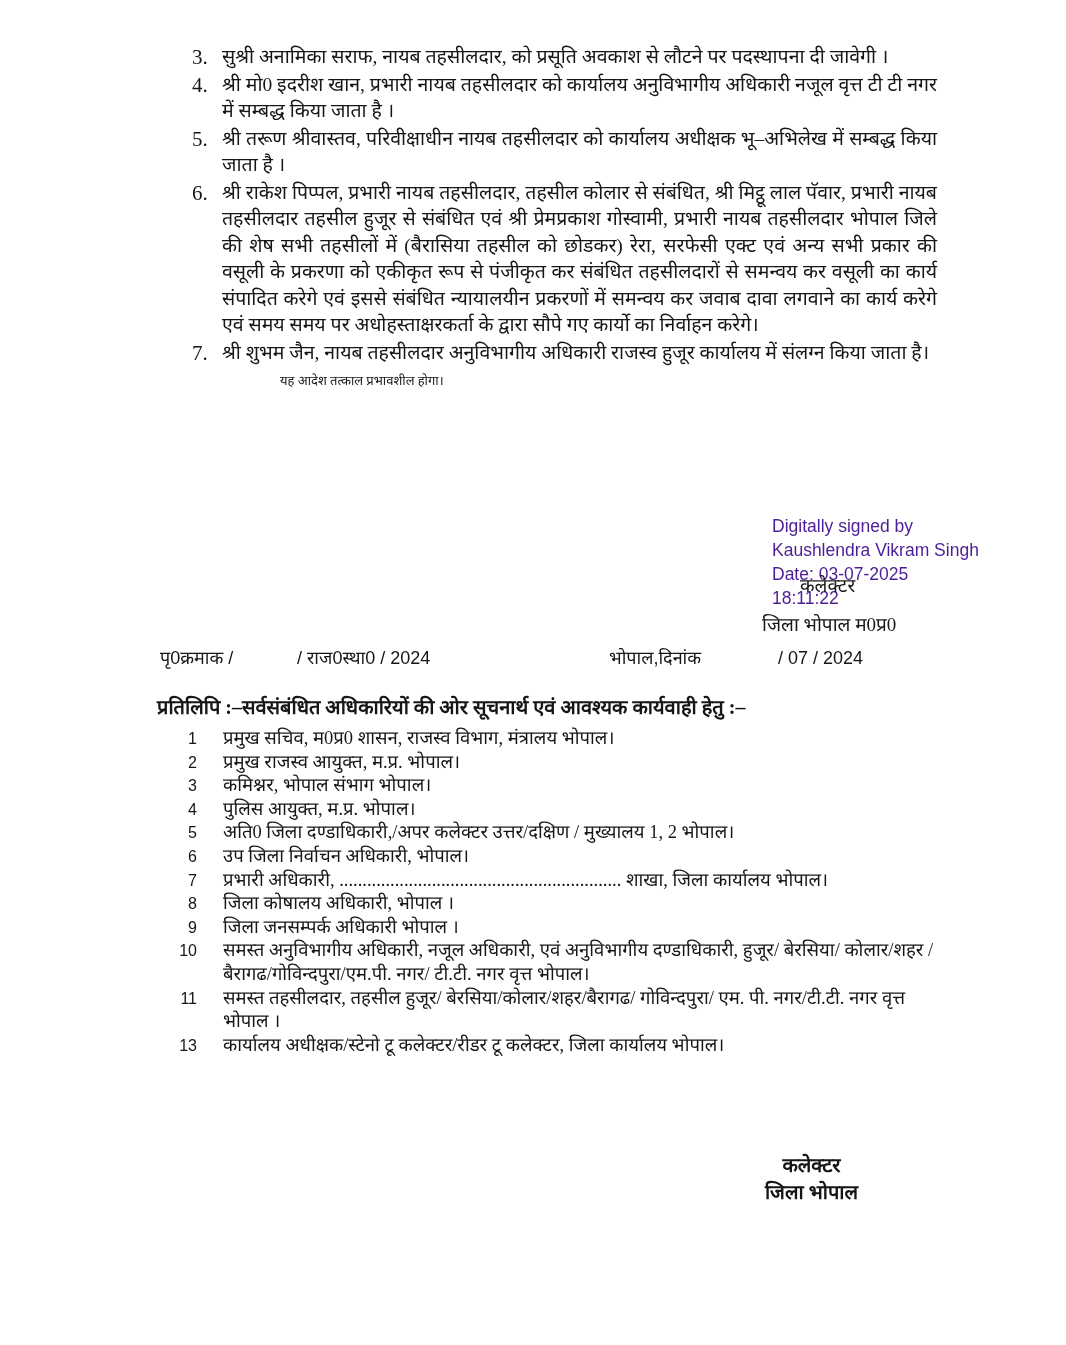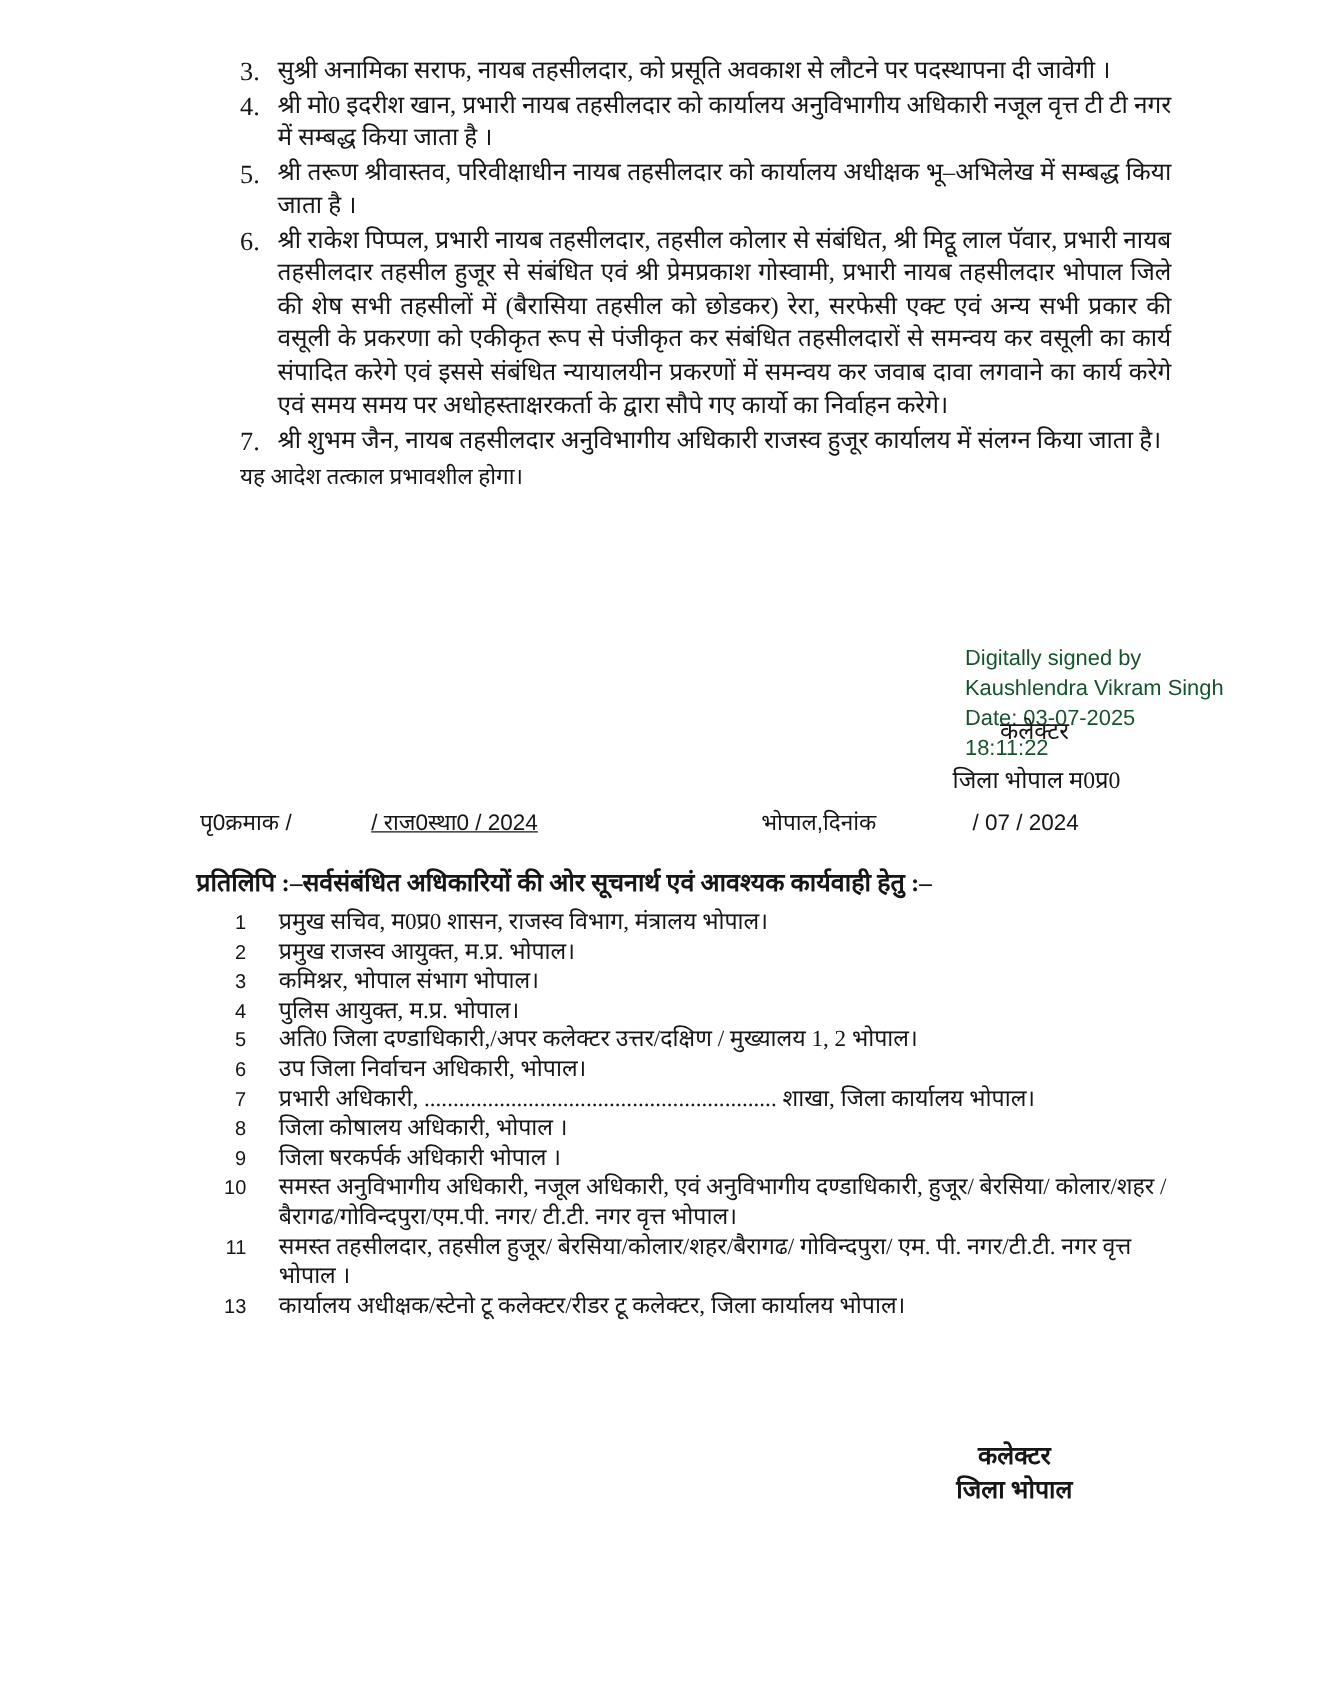--- a/index.html
+++ b/index.html
@@ -11,40 +11,40 @@
     font-family:"Liberation Serif", serif;
     color:#161616;
     overflow:hidden;
   }
 
   
   .order-list { position:absolute; left:192px; top:44px; width:745px; }
   .order-item { display:flex; margin-bottom:1px; }
   .oi-num  { flex:0 0 30px; font-size:21px; line-height:26.5px; font-family:"Liberation Serif", serif; }
   .oi-text { flex:1; font-size:19.5px; line-height:26.5px; text-align:justify; }
-  .effective-note { font-size:18px; line-height:26.5px; margin-top:2px; }
+  .effective-note { margin-left:88px; font-size:13px; line-height:26.5px; margin-top:2px; }
 
   
   .sig-block { position:absolute; left:762px; top:514px; width:250px; height:118px; }
   .sig-digital {
     position:absolute; left:10px; top:0;
     font-family:"Liberation Sans", sans-serif;
-    font-size:17.5px; line-height:24px; color:#14532d;
+    font-size:17.5px; line-height:24px; color:#4c1d95;
   }
   .sig-designation { position:absolute; left:38px; top:61px; font-size:19px; line-height:22px; }
   .sig-office      { position:absolute; left:0px;  top:100px; font-size:19px; line-height:22px; }
 
   
   .ref-line span {
     position:absolute;
     font-family:"Liberation Sans", sans-serif;
     font-size:18px; line-height:24px; color:#161616;
   }
   .ref-num-prefix { left:160px; top:646px; }
-  .ref-num-suffix { left:297px; top:646px;text-decoration:underline; }
+  .ref-num-suffix { left:297px; top:646px; }
   .ref-place      { left:609px; top:646px; }
   .ref-date       { left:778px; top:646px; }
 
   
   .cc-heading { position:absolute; left:157px; top:694px; font-size:20px; line-height:26px; white-space:nowrap; }
   .cc-heading .cc-label { font-weight:bold; }
   .cc-heading .cc-headline { font-weight:bold; text-underline-offset:4px; }
 
   
   .cc-list { position:absolute; left:165px; top:727px; width:782px; }
@@ -141,21 +141,21 @@
     <div class="cc-item">
       <span class="cc-num">7</span>
       <div class="cc-text">प्रभारी अधिकारी, ............................................................. शाखा, जिला कार्यालय भोपाल।</div>
     </div>
     <div class="cc-item">
       <span class="cc-num">8</span>
       <div class="cc-text">जिला कोषालय अधिकारी, भोपाल ।</div>
     </div>
     <div class="cc-item">
       <span class="cc-num">9</span>
-      <div class="cc-text">जिला षरकर्पर्क अधिकारी भोपाल ।</div>
+      <div class="cc-text">जिला जनसम्पर्क अधिकारी भोपाल ।</div>
     </div>
     <div class="cc-item">
       <span class="cc-num">10</span>
       <div class="cc-text">समस्त अनुविभागीय अधिकारी, नजूल अधिकारी, एवं अनुविभागीय दण्डाधिकारी, हुजूर/ बेरसिया/ कोलार/शहर /बैरागढ/गोविन्दपुरा/एम.पी. नगर/ टी.टी. नगर वृत्त भोपाल।</div>
     </div>
     <div class="cc-item">
       <span class="cc-num">11</span>
       <div class="cc-text">समस्त तहसीलदार, तहसील हुजूर/ बेरसिया/कोलार/शहर/बैरागढ/ गोविन्दपुरा/ एम. पी. नगर/टी.टी. नगर वृत्त भोपाल ।</div>
     </div>
     <div class="cc-item">

